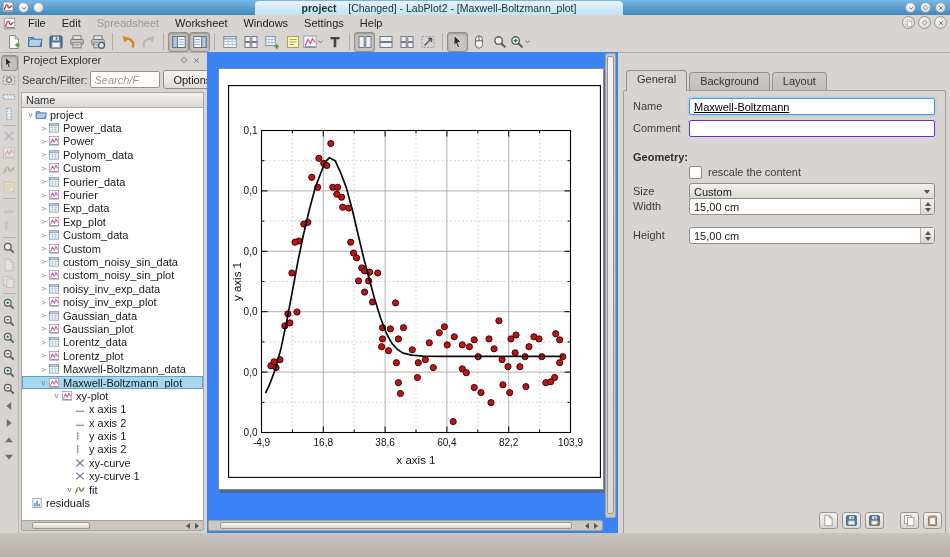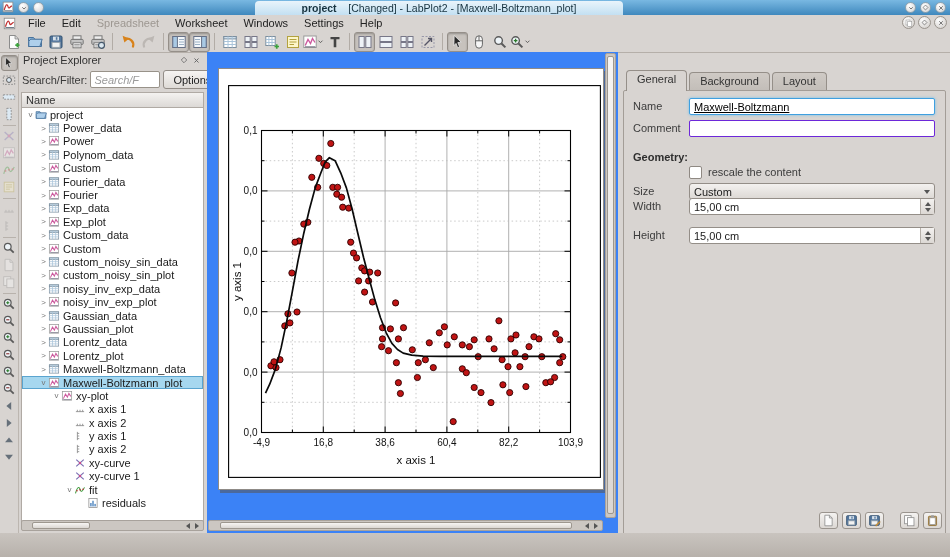--- a/index.html
+++ b/index.html
@@ -898,21 +898,21 @@
           <span class="tic">
             <svg viewBox="0 0 16 16" width="12" height="12">
               <path d="M2 12.5 C4.5 3 7 3.2 8.2 7.5 C9.4 11.8 11.5 9.5 14 4.5" fill="none" stroke="#3d9b3d" stroke-width="1.4"></path>
               <circle cx="4" cy="9" r="1.1" fill="#bb3333"></circle>
               <circle cx="8" cy="7.8" r="1.1" fill="#bb3333"></circle>
               <circle cx="12" cy="7" r="1.1" fill="#bb3333"></circle>
             </svg>
           </span>
           <span class="lbl">fit</span>
         </div>
-        <div class="trow" style="padding-left: 56px;">
+        <div class="trow" style="">
           <span class="arr"></span>
           <span class="tic">
             <svg viewBox="0 0 16 16" width="12" height="12">
               <rect x="2.5" y="2" width="11" height="12" fill="#fff" stroke="#8c8c8c"></rect>
               <rect x="4.2" y="8" width="2" height="4.6" fill="#5b8ec4"></rect>
               <rect x="7" y="5" width="2" height="7.6" fill="#5b8ec4"></rect>
               <rect x="9.8" y="9.2" width="2" height="3.4" fill="#5b8ec4"></rect>
             </svg>
           </span>
           <span class="lbl">residuals</span>

